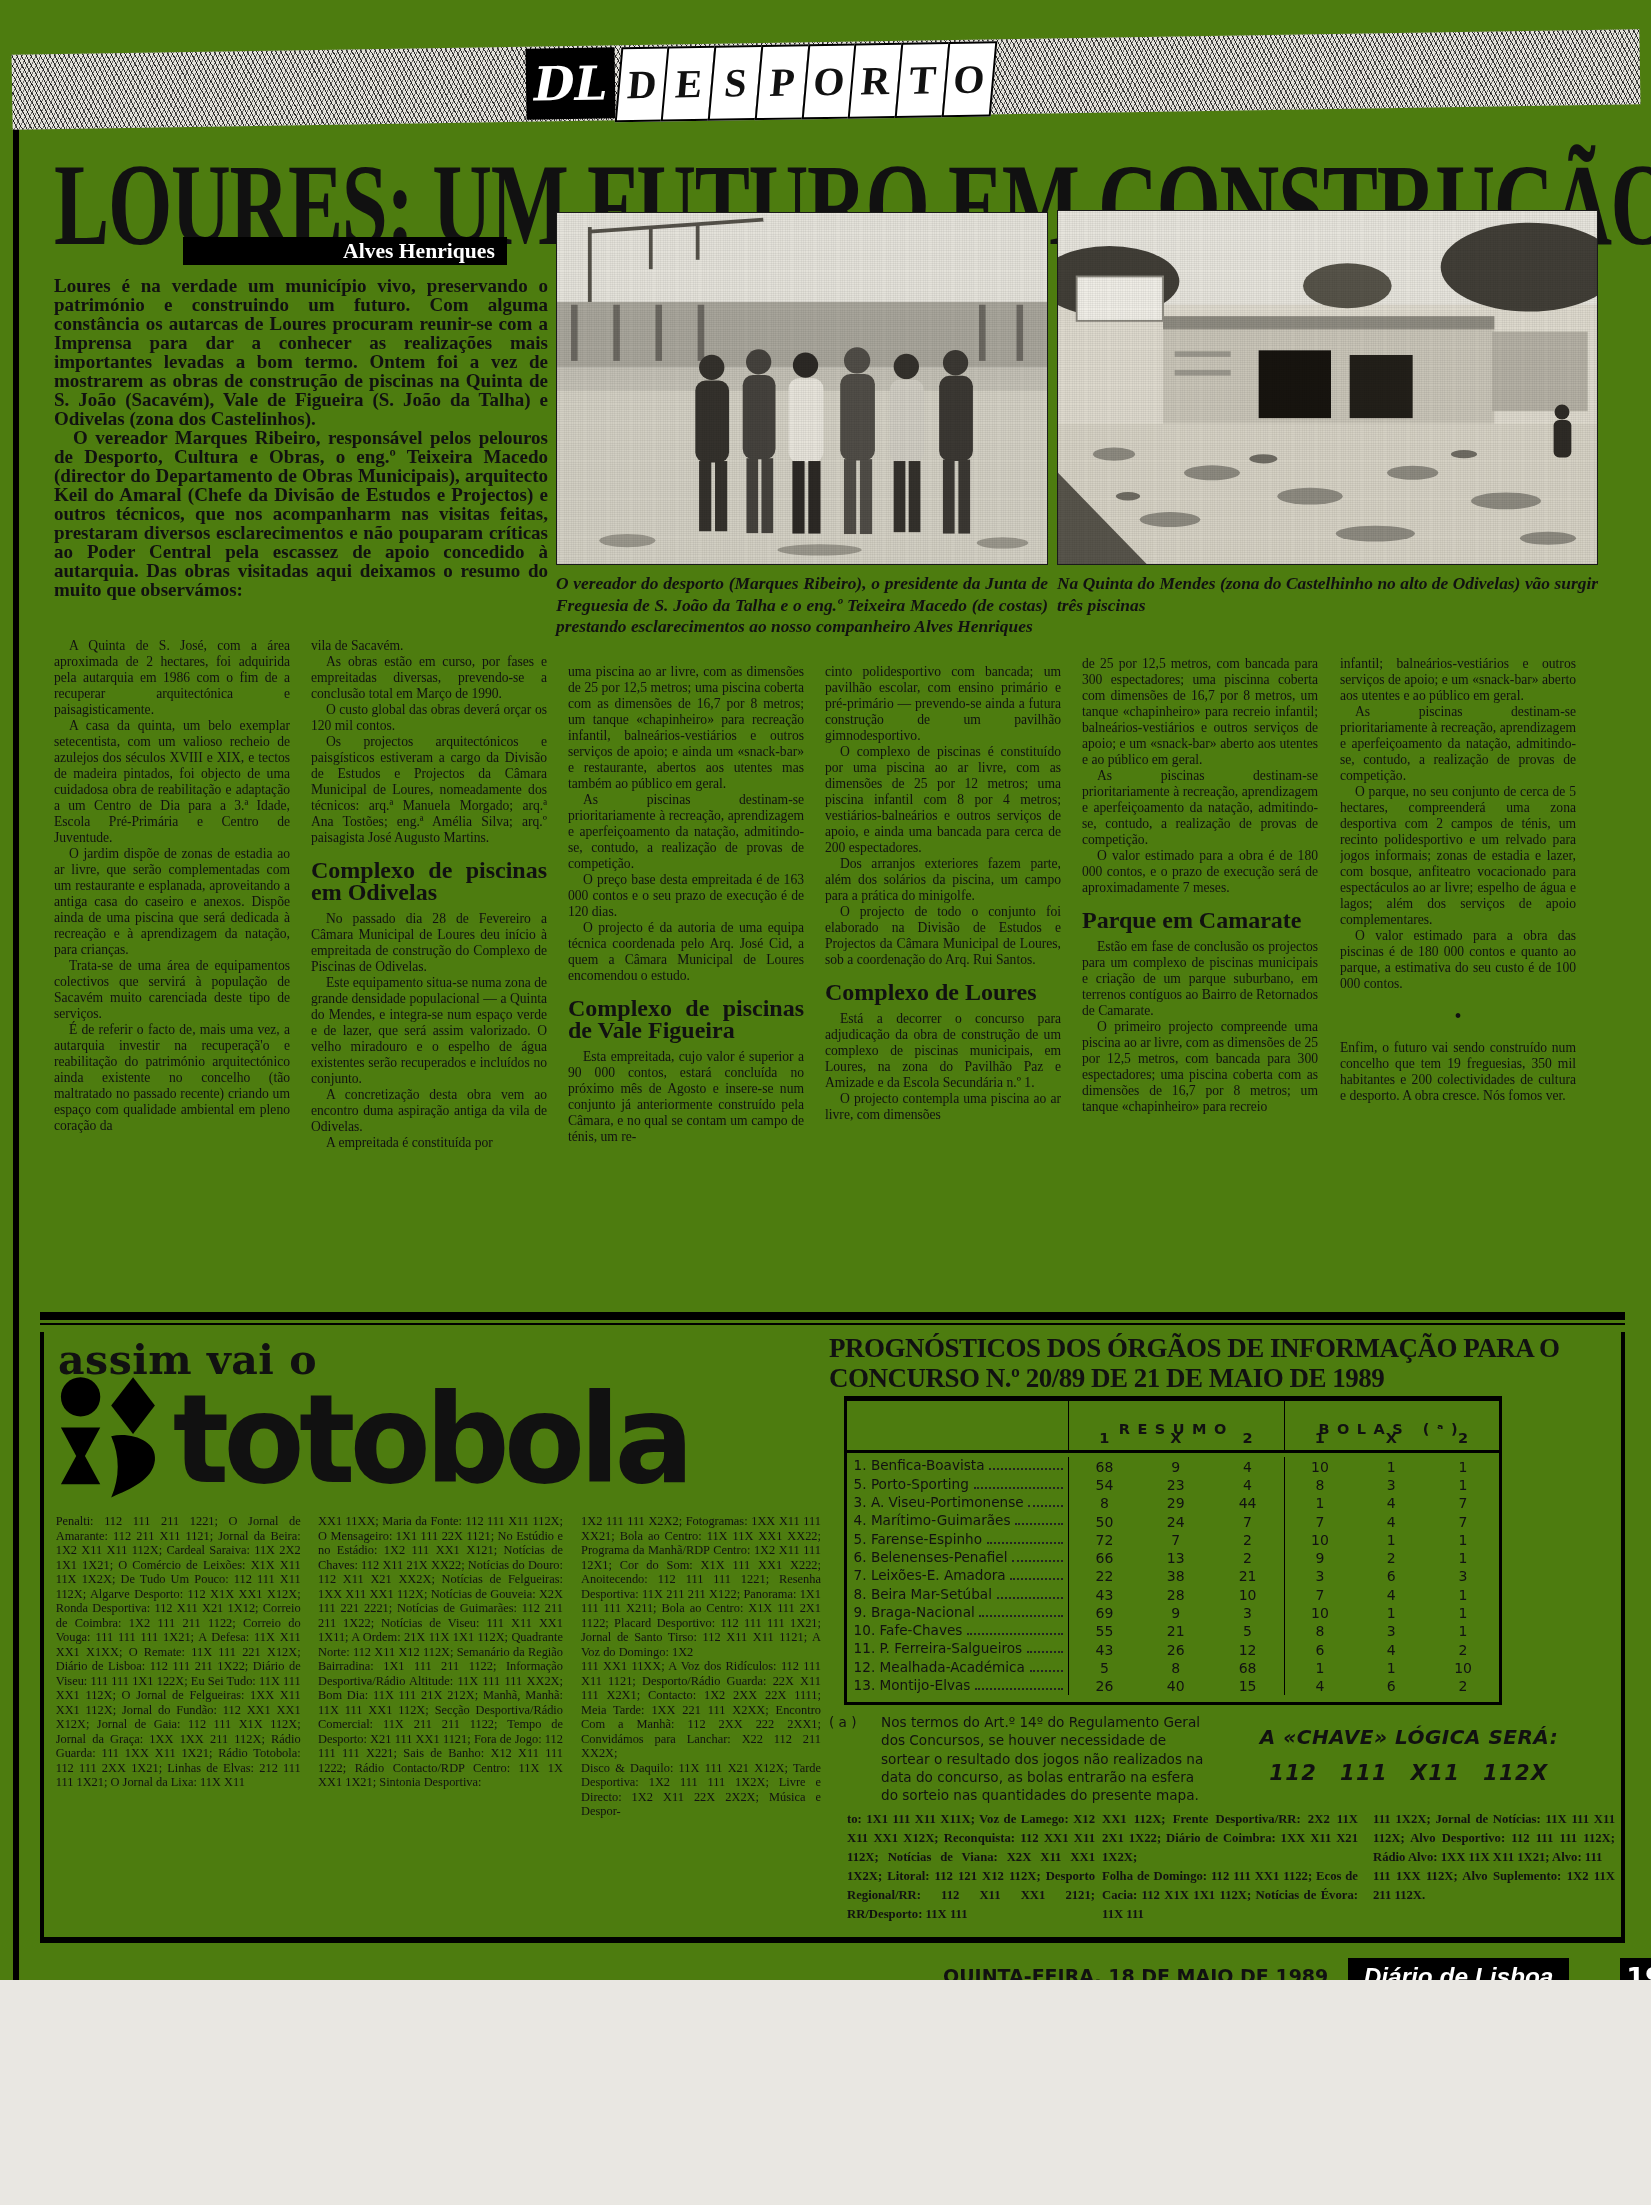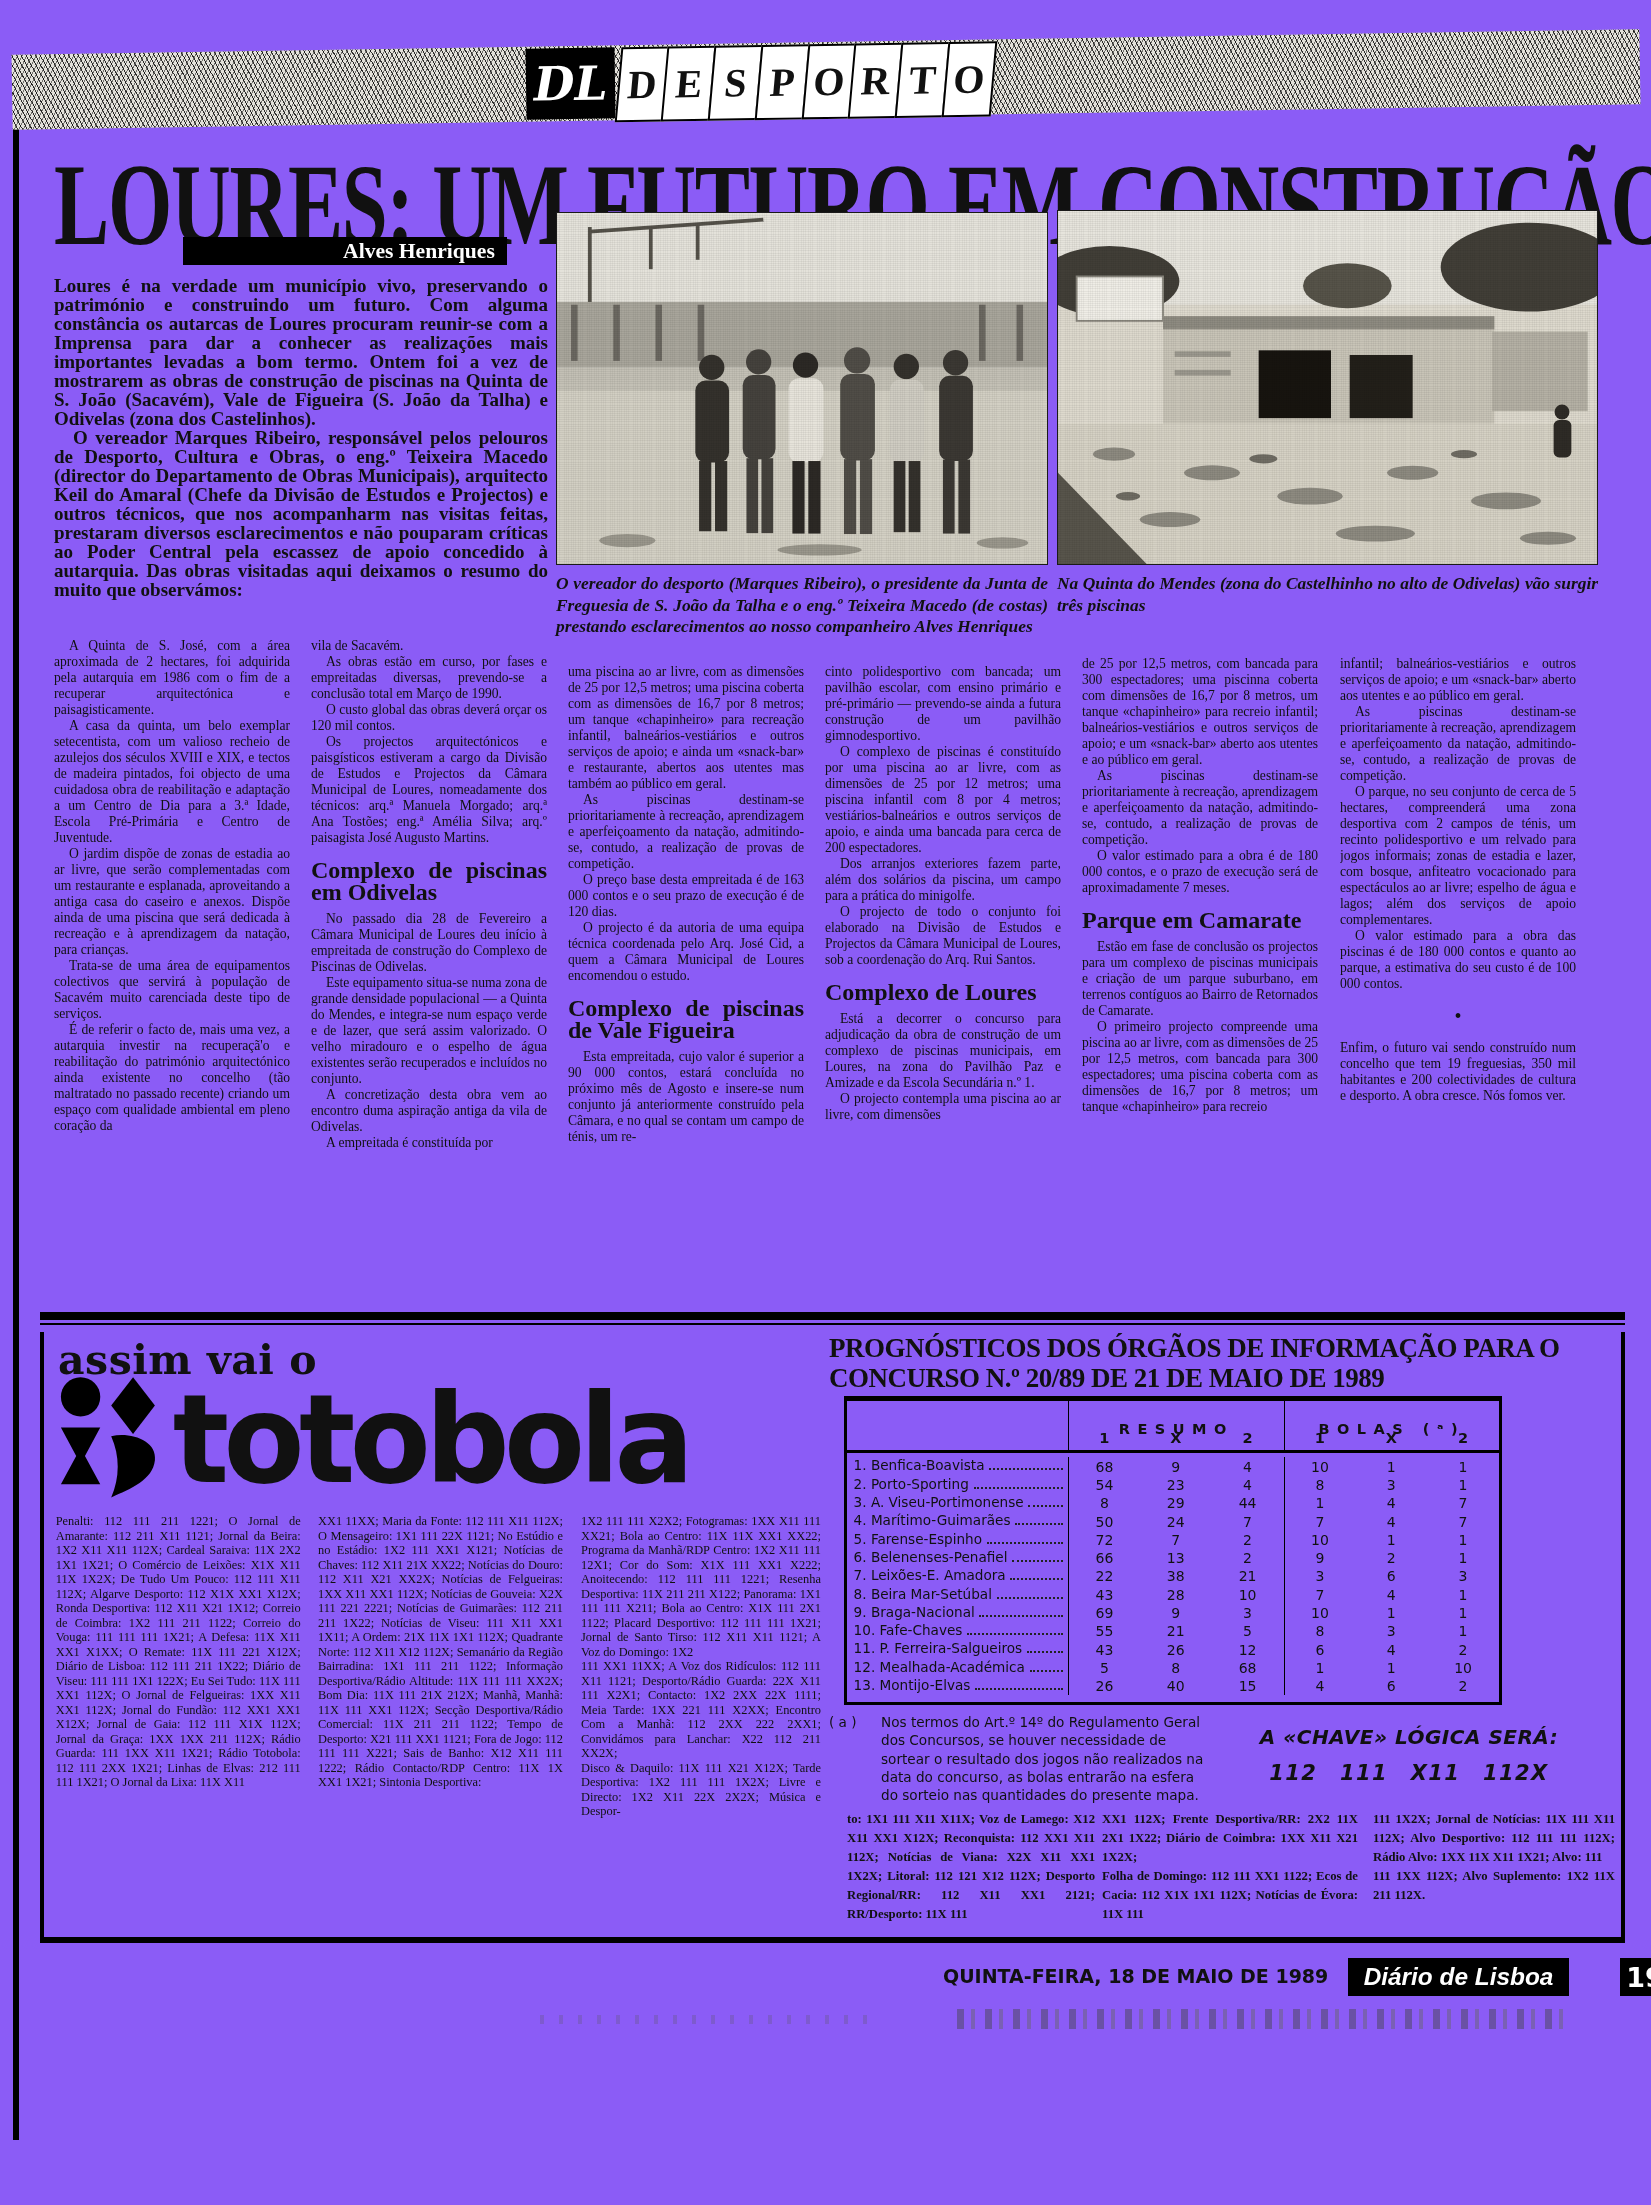--- a/index.html
+++ b/index.html
@@ -1,16 +1,16 @@
 <!DOCTYPE html>
 <html lang="pt" style="font-size:7.5px"><head>
 <meta charset="utf-8">
 <style>
   html,body{margin:0;padding:0;background:#e9e7e2;}
-  .page{position:relative;width:1652px;height:2205px;background:#8b5cf6;overflow:hidden;
+  .page{position:relative;width:1652px;height:1980px;background:#4d7c0f;overflow:hidden;
         font-family:"Liberation Serif","DejaVu Serif",serif;color:#111;}
   
   .left-rule{position:absolute;left:13px;top:113px;width:5.6px;height:2027px;background:#000;}
   
   .masthead{position:absolute;left:11.7px;top:42px;width:1628px;height:75px;background:#e3e1da;
     background-image:repeating-linear-gradient(63deg,rgba(0,0,0,.8) 0 0.9px,transparent 0.9px 4.2px),
                      repeating-linear-gradient(-63deg,rgba(0,0,0,.5) 0 0.9px,transparent 0.9px 4.2px);
     transform:rotate(-0.9deg);}
   .mast-inner{position:absolute;left:514px;top:1.9px;display:flex;align-items:stretch;}
   .dl-box{width:89px;height:71px;background:#000;color:#fff;display:flex;align-items:center;justify-content:center;
@@ -357,21 +357,21 @@
     <div class="t-num">68</div>
     <div class="t-num">9</div>
     <div class="t-num">4</div>
     <div class="t-num">10</div>
     <div class="t-num">1</div>
     <div class="t-num">1</div>
   </div>
 
   <div class="t-row">
     <div class="t-name">
-              <span>2. Porto-Sporting</span>
+              <span>5. Porto-Sporting</span>
               <span class="leader"></span>
             </div>
     <div class="t-num">54</div>
     <div class="t-num">23</div>
     <div class="t-num">4</div>
     <div class="t-num">8</div>
     <div class="t-num">3</div>
     <div class="t-num">1</div>
   </div>
 

